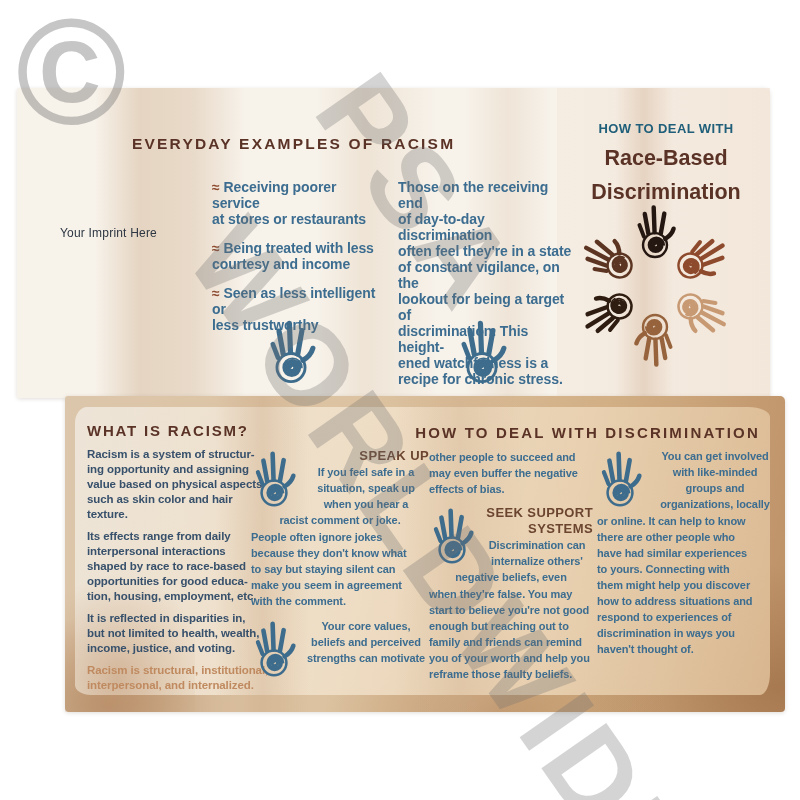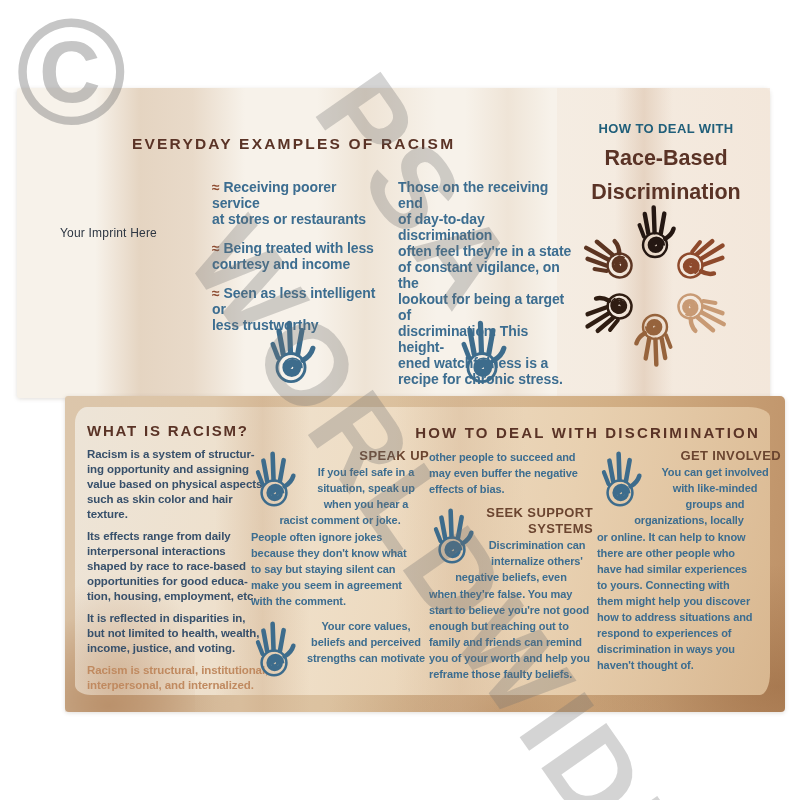--- a/index.html
+++ b/index.html
@@ -231,21 +231,20 @@
 you of your worth and help you
 reframe those faulty beliefs.</div>
       </div>
     </div>
 
     <div class="col colC">
       <div class="sec">
         <svg class="hicon" viewBox="0 0 100 132" style="color: rgb(61, 108, 140);">
             <use href="#hand-shape"></use>
           </svg>
-        <div class="sec-title pre">GET INVOLVED</div>
         <div class="blue-body lead pre">You can get involved
 with like-minded
 groups and
 organizations, locally</div>
         <div class="blue-body rest pre">or online. It can help to know
 there are other people who
 have had similar experiences
 to yours. Connecting with
 them might help you discover
 how to address situations and

